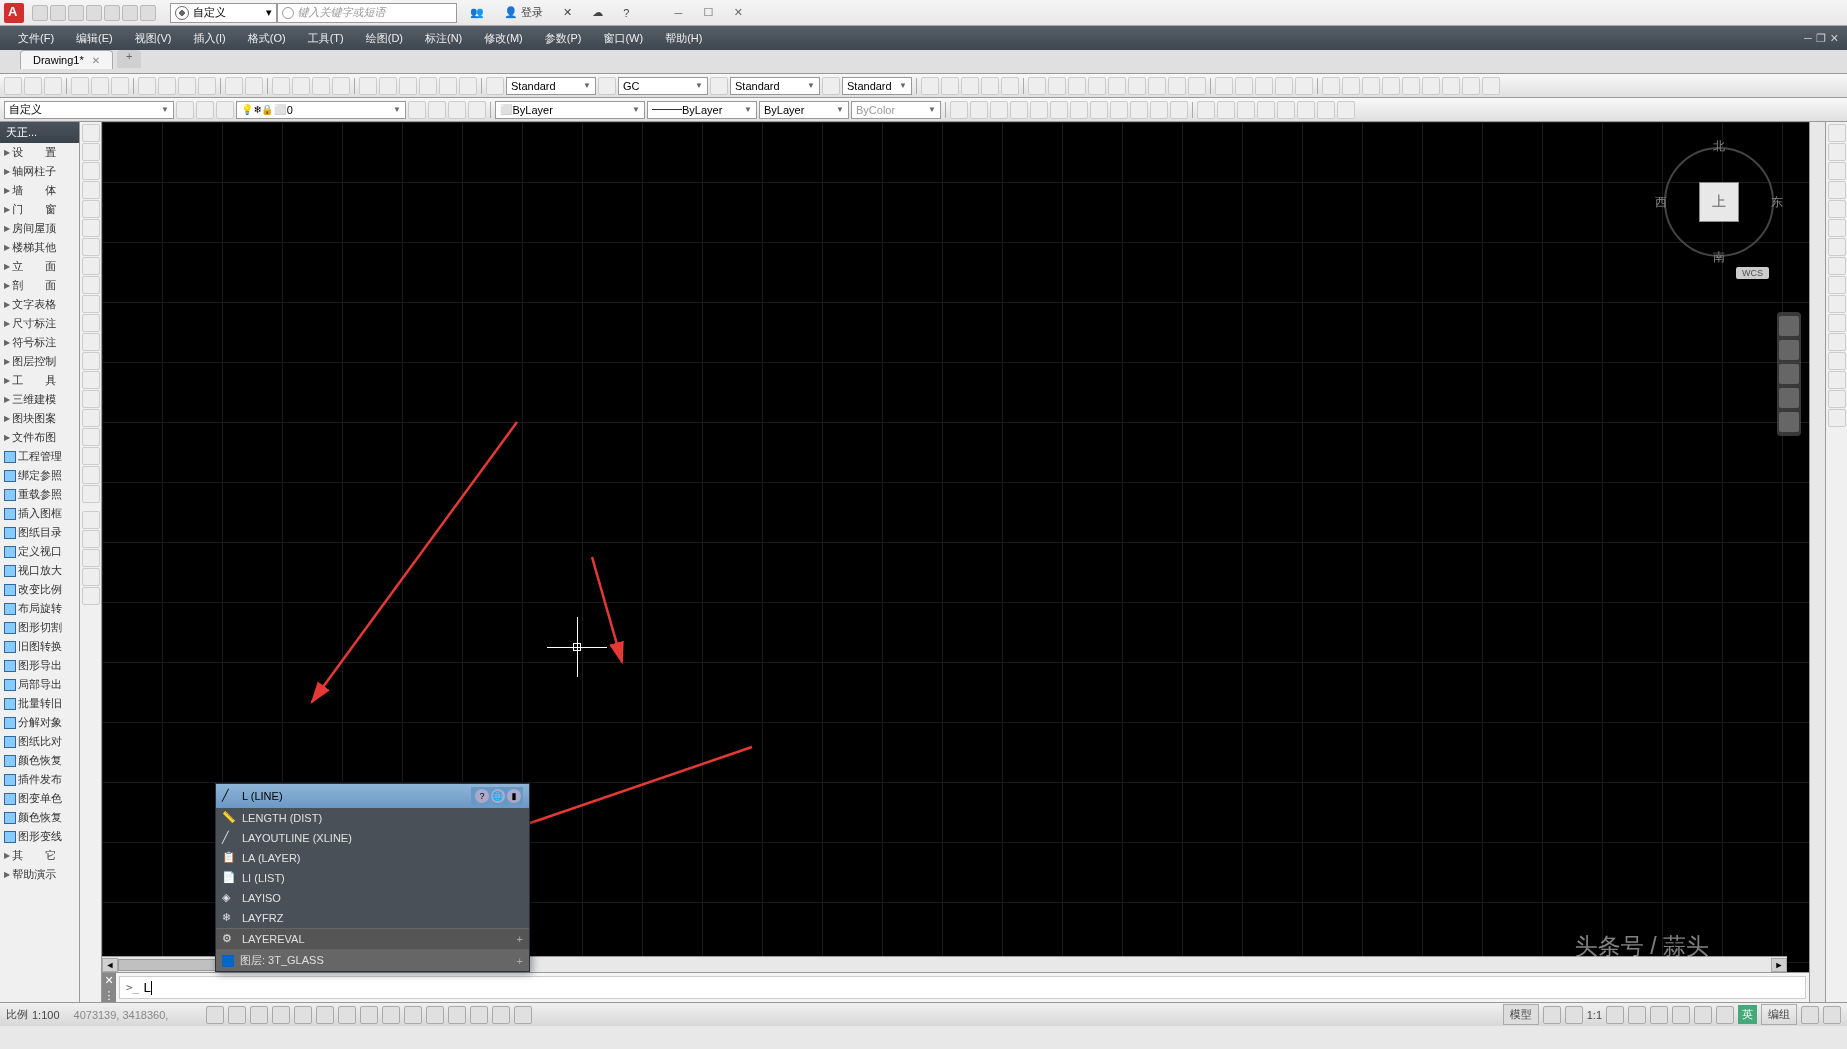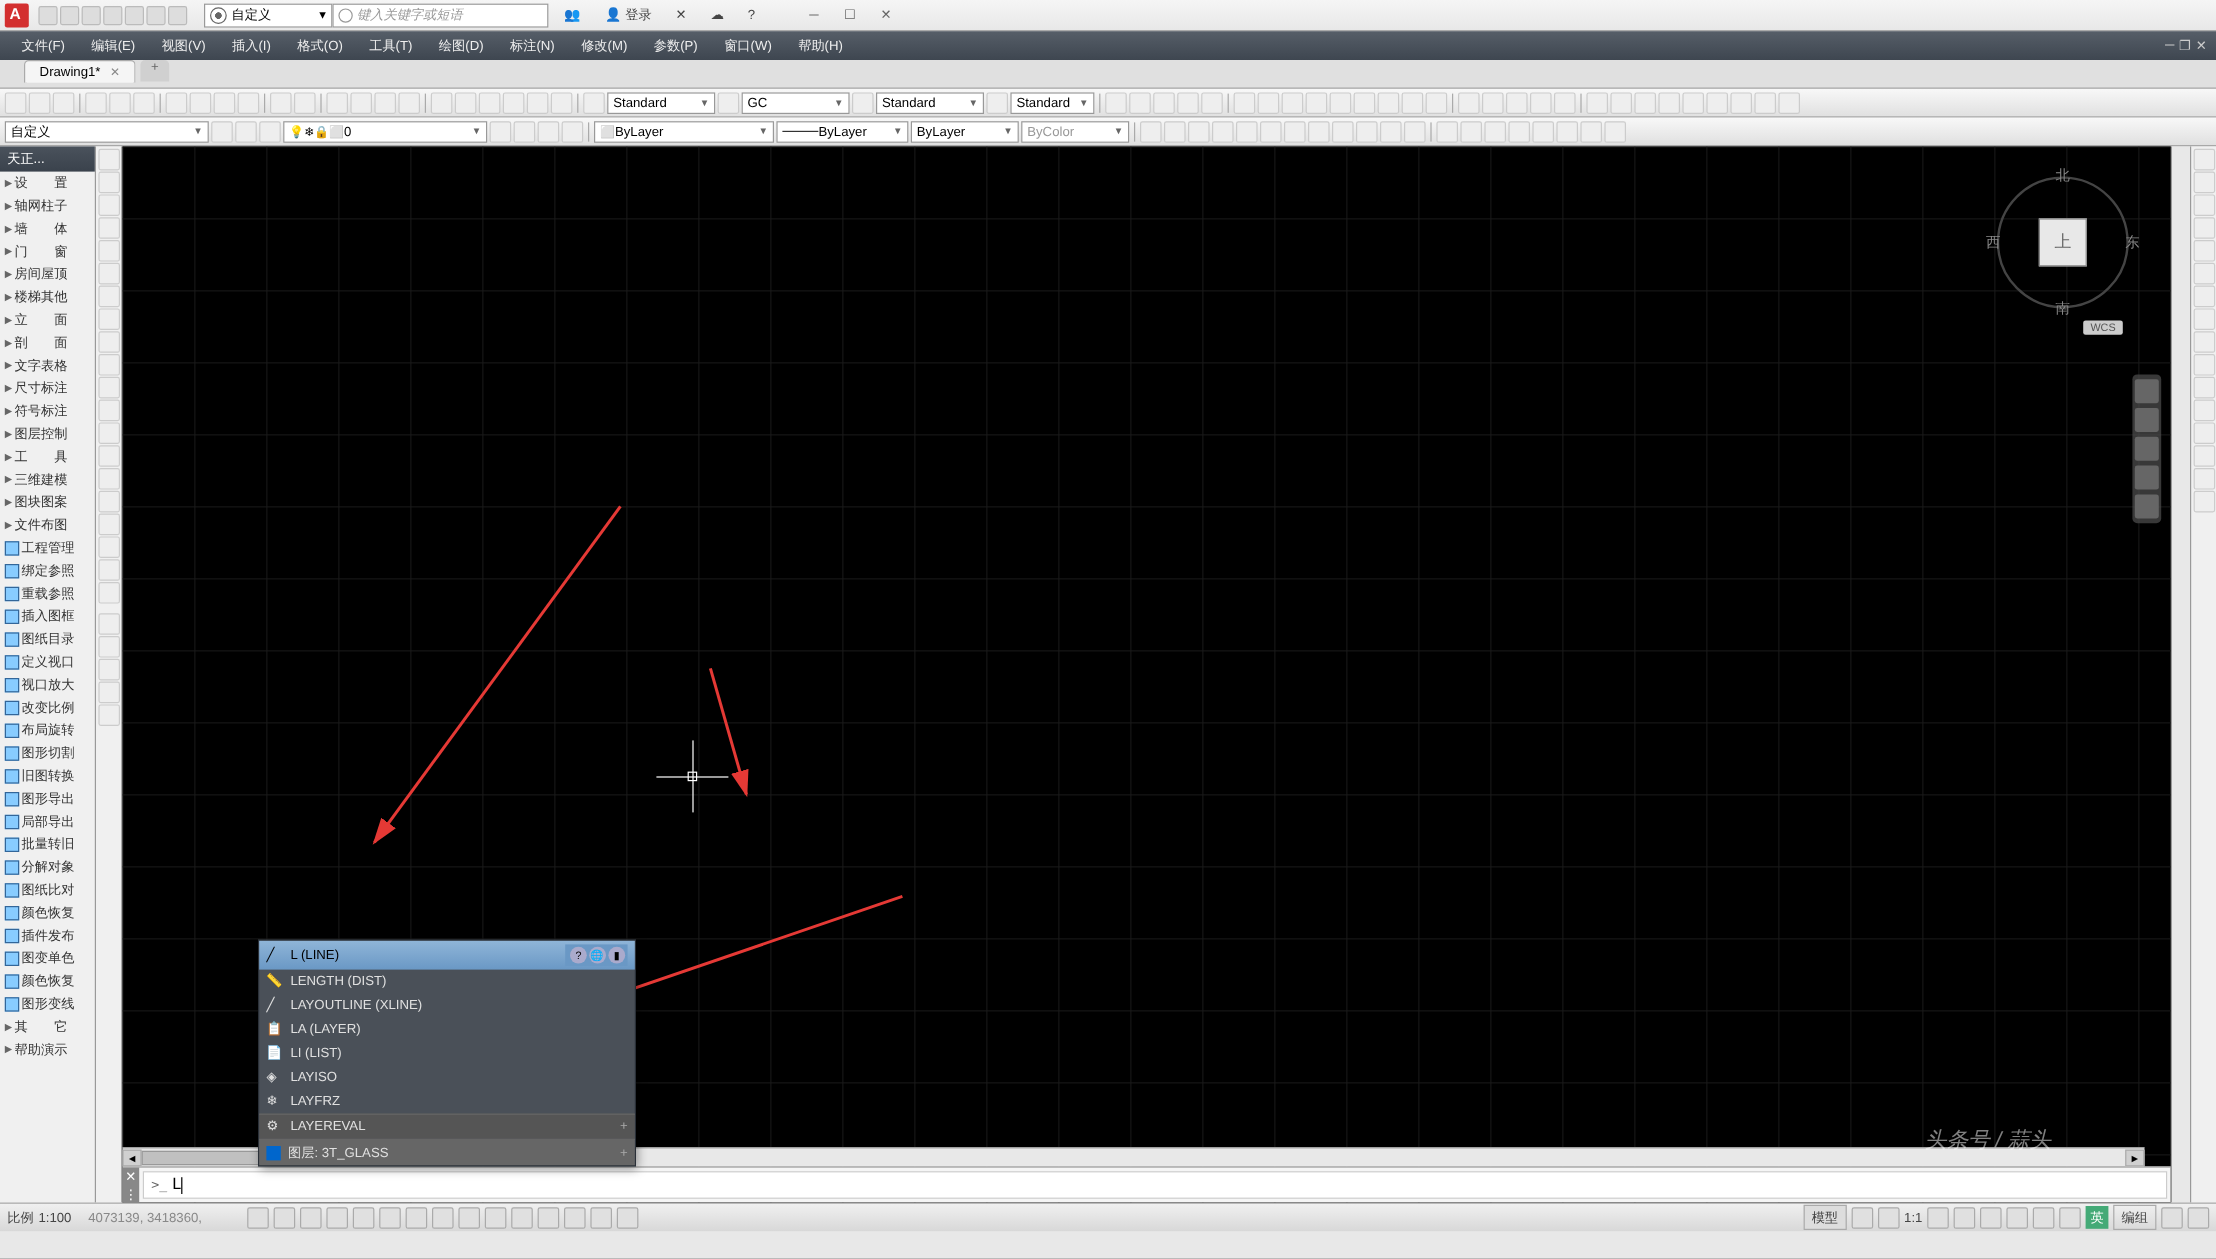--- a/index.html
+++ b/index.html
@@ -75,21 +75,21 @@
 .tooltip .tt-cmd .ico{width:16px;height:16px;background:linear-gradient(#fc6,#c93);border:1px solid #963}
 .tooltip .tt-help{font-size:10px;color:#555}
 .cmdline-area{position:absolute;bottom:0;left:113px;right:0;height:30px;background:#f5f5f5;border-top:1px solid #999;display:flex}
 .cmd-close{width:14px;background:#888;color:#fff;display:flex;flex-direction:column;align-items:center;justify-content:center;font-size:9px;gap:2px}
 .cmd-input{flex:1;display:flex;align-items:center;padding:0 6px;background:#fff;border:1px solid #ccc;margin:3px}
 .cmd-prompt{font-family:Consolas,monospace;color:#666;margin-right:4px}
 .cmd-text{font-family:Consolas,monospace;font-size:13px}
 .statusbar{height:24px;background:linear-gradient(#f0f0f0,#d8d8d8);border-top:1px solid #999;display:flex;align-items:center;padding:0 6px;gap:4px;font-size:10px;color:#444}
 .sb-btn{width:18px;height:18px;background:#e0e0e0;border:1px solid #aaa;border-radius:2px}
 .sb-right{margin-left:auto;display:flex;align-items:center;gap:4px}
-.watermark{position:absolute;right:100px;bottom:40px;color:rgba(255,255,255,.5);font-size:18px;font-style:italic;z-index:3}
+.watermark{position:absolute;right:100px;bottom:40px;color:rgba(255,255,255,.5);font-size:23px;z-index:3}
 svg.arrow{position:absolute;overflow:visible}
 </style>
 </head>
 <body>
 
 <div class="titlebar">
   <div class="app-icon"></div>
   <div class="qat">
     <div class="qat-btn"></div>
     <div class="qat-btn"></div>

